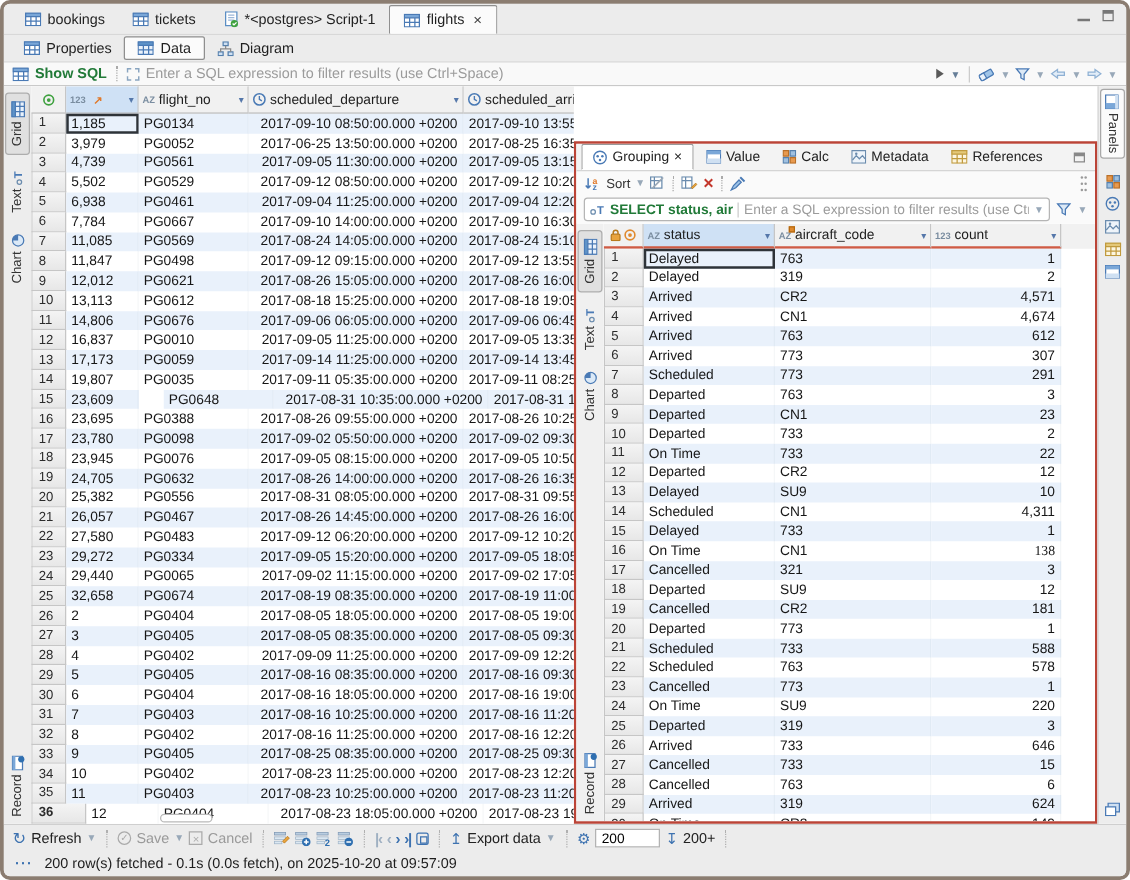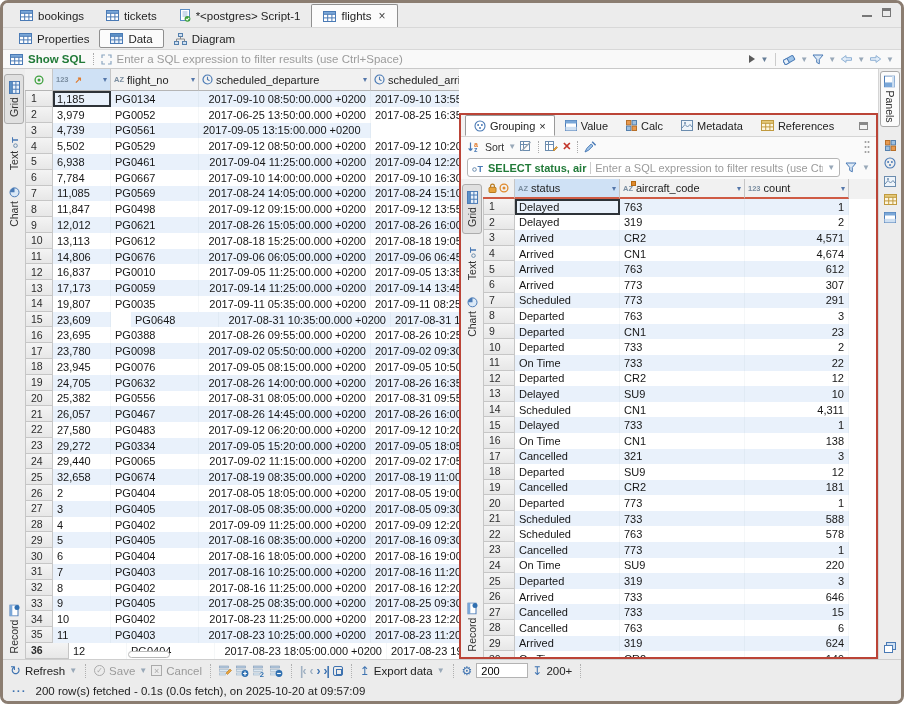--- a/index.html
+++ b/index.html
@@ -349,20 +349,21 @@
             <div class="rh" style="width: 28px;">2</div>
             <div class="gcell" style="width: 58px;">3,979</div>
             <div class="gcell" style="width: 88px;">PG0052</div>
             <div class="gcell r" style="width: 172px;">2017-06-25 13:50:00.000 +0200</div>
             <div class="gcell" style="width: 172px;">2017-08-25 16:35:00.000 +0200</div>
           </div>
           <div class="grow odd" style="height: 15.77px;">
             <div class="rh" style="width: 28px;">3</div>
             <div class="gcell" style="width: 58px;">4,739</div>
             <div class="gcell" style="width: 88px;">PG0561</div>
+            <div class="gcell r" style="width: 172px;">2017-09-05 11:30:00.000 +0200</div>
             <div class="gcell" style="width: 172px;">2017-09-05 13:15:00.000 +0200</div>
           </div>
           <div class="grow" style="height: 15.77px;">
             <div class="rh" style="width: 28px;">4</div>
             <div class="gcell" style="width: 58px;">5,502</div>
             <div class="gcell" style="width: 88px;">PG0529</div>
             <div class="gcell r" style="width: 172px;">2017-09-12 08:50:00.000 +0200</div>
             <div class="gcell" style="width: 172px;">2017-09-12 10:20:00.000 +0200</div>
           </div>
           <div class="grow odd" style="height: 15.77px;">
@@ -889,21 +890,21 @@
               <div class="grow odd" style="height: 15.6px;">
                 <div class="rh" style="width: 32px;">15</div>
                 <div class="gcell" style="width: 105px;">Delayed</div>
                 <div class="gcell" style="width: 125px;">733</div>
                 <div class="gcell r" style="width: 104px;">1</div>
               </div>
               <div class="grow" style="height: 15.6px;">
                 <div class="rh" style="width: 32px;">16</div>
                 <div class="gcell" style="width: 105px;">On Time</div>
                 <div class="gcell" style="width: 125px;">CN1</div>
-                <div class="gcell r" style="width: 104px;">138</div>
+                <div class="gcell r" style="width: 104px; font-family: Liberation Serif, serif;">138</div>
               </div>
               <div class="grow odd" style="height: 15.6px;">
                 <div class="rh" style="width: 32px;">17</div>
                 <div class="gcell" style="width: 105px;">Cancelled</div>
                 <div class="gcell" style="width: 125px;">321</div>
                 <div class="gcell r" style="width: 104px;">3</div>
               </div>
               <div class="grow" style="height: 15.6px;">
                 <div class="rh" style="width: 32px;">18</div>
                 <div class="gcell" style="width: 105px;">Departed</div>

